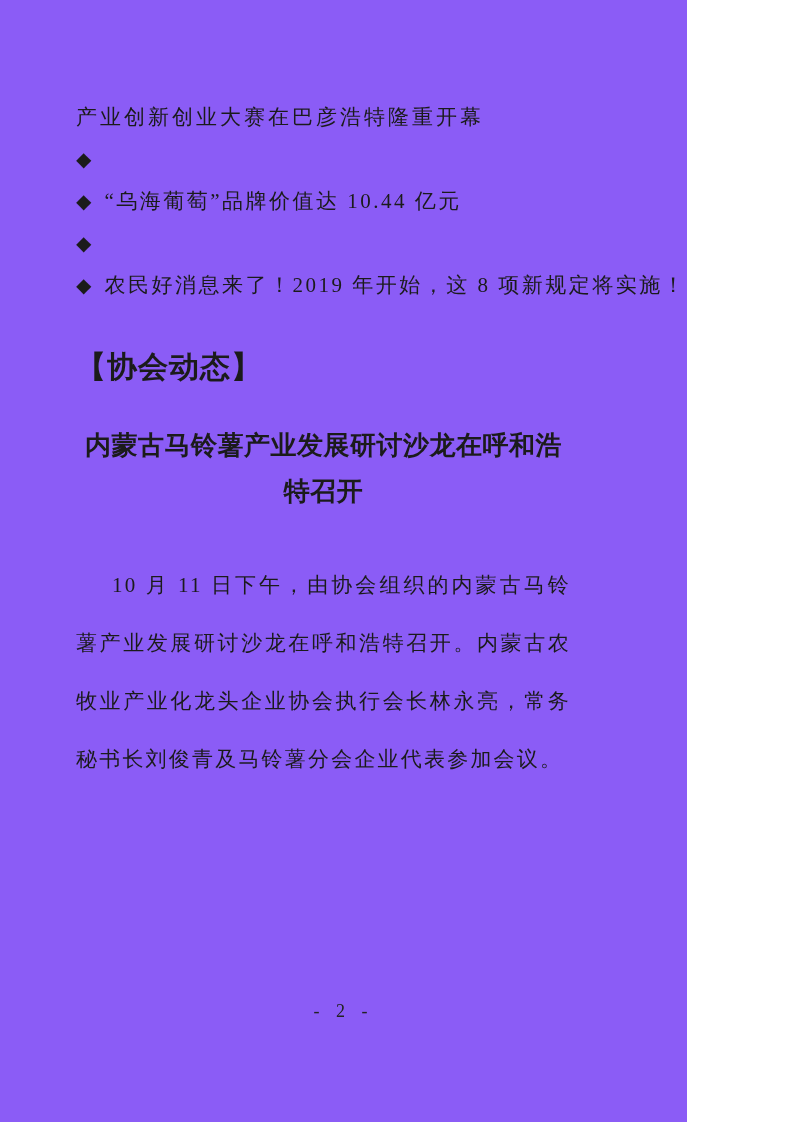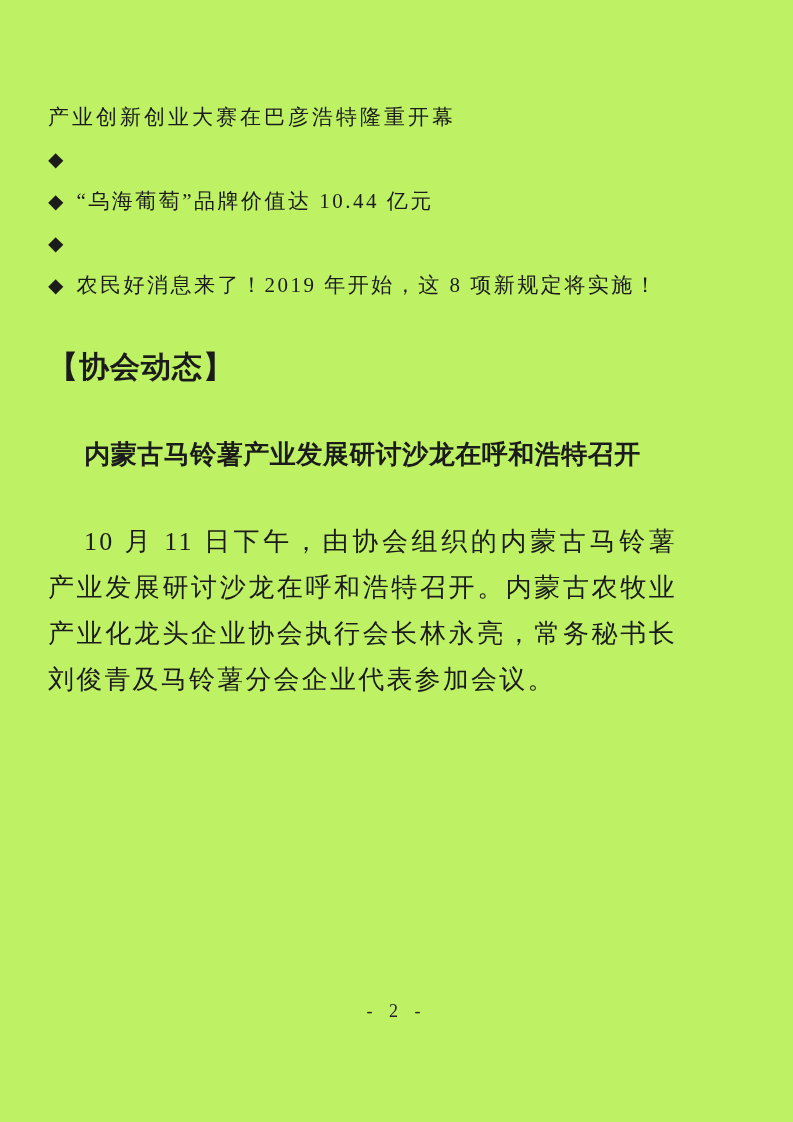--- a/index.html
+++ b/index.html
@@ -2,27 +2,27 @@
 <html><head>
 <meta charset="utf-8">
 <style>
   html, body {
     margin: 0;
     padding: 0;
     background: #ffffff;
   }
   .page {
     position: relative;
-    width: 793px;
+    width: 687px;
     height: 1122px;
-    background: #bef264;
+    background: #8b5cf6;
     color: #1b1b1b;
     font-family: "Liberation Serif", "DejaVu Serif", serif;
     box-sizing: border-box;
-    padding: 96px 116px 0 48px;
+    padding: 96px 116px 0 76px;
     overflow: hidden;
   }
   
   .toc-cont-line {
     font-size: 21px;
     line-height: 42px;
     letter-spacing: 3px;
     white-space: nowrap;
   }
   .toc-item {
@@ -43,32 +43,32 @@
   .section-header {
     margin-top: 40px;
     font-family: "Liberation Sans", "DejaVu Sans", sans-serif;
     font-weight: bold;
     font-size: 30px;
     line-height: 42px;
     letter-spacing: 1px;
   }
   
   .article-title {
-    margin-top: 44px;
+    margin-top: 35px;
     font-size: 26px;
     font-weight: bold;
     line-height: 46px;
     text-align: center;
     letter-spacing: 0.5px;
   }
   
   .body-para {
     margin: 0;
-    font-size: 26px;
-    line-height: 46px;
+    font-size: 21px;
+    line-height: 58px;
     letter-spacing: 2.2px;
     text-align: justify;
     text-indent: 36px;
     color: #1b1b1b;
   }
   .body-para.first {
     margin-top: 41px;
   }
   
   .page-number {

